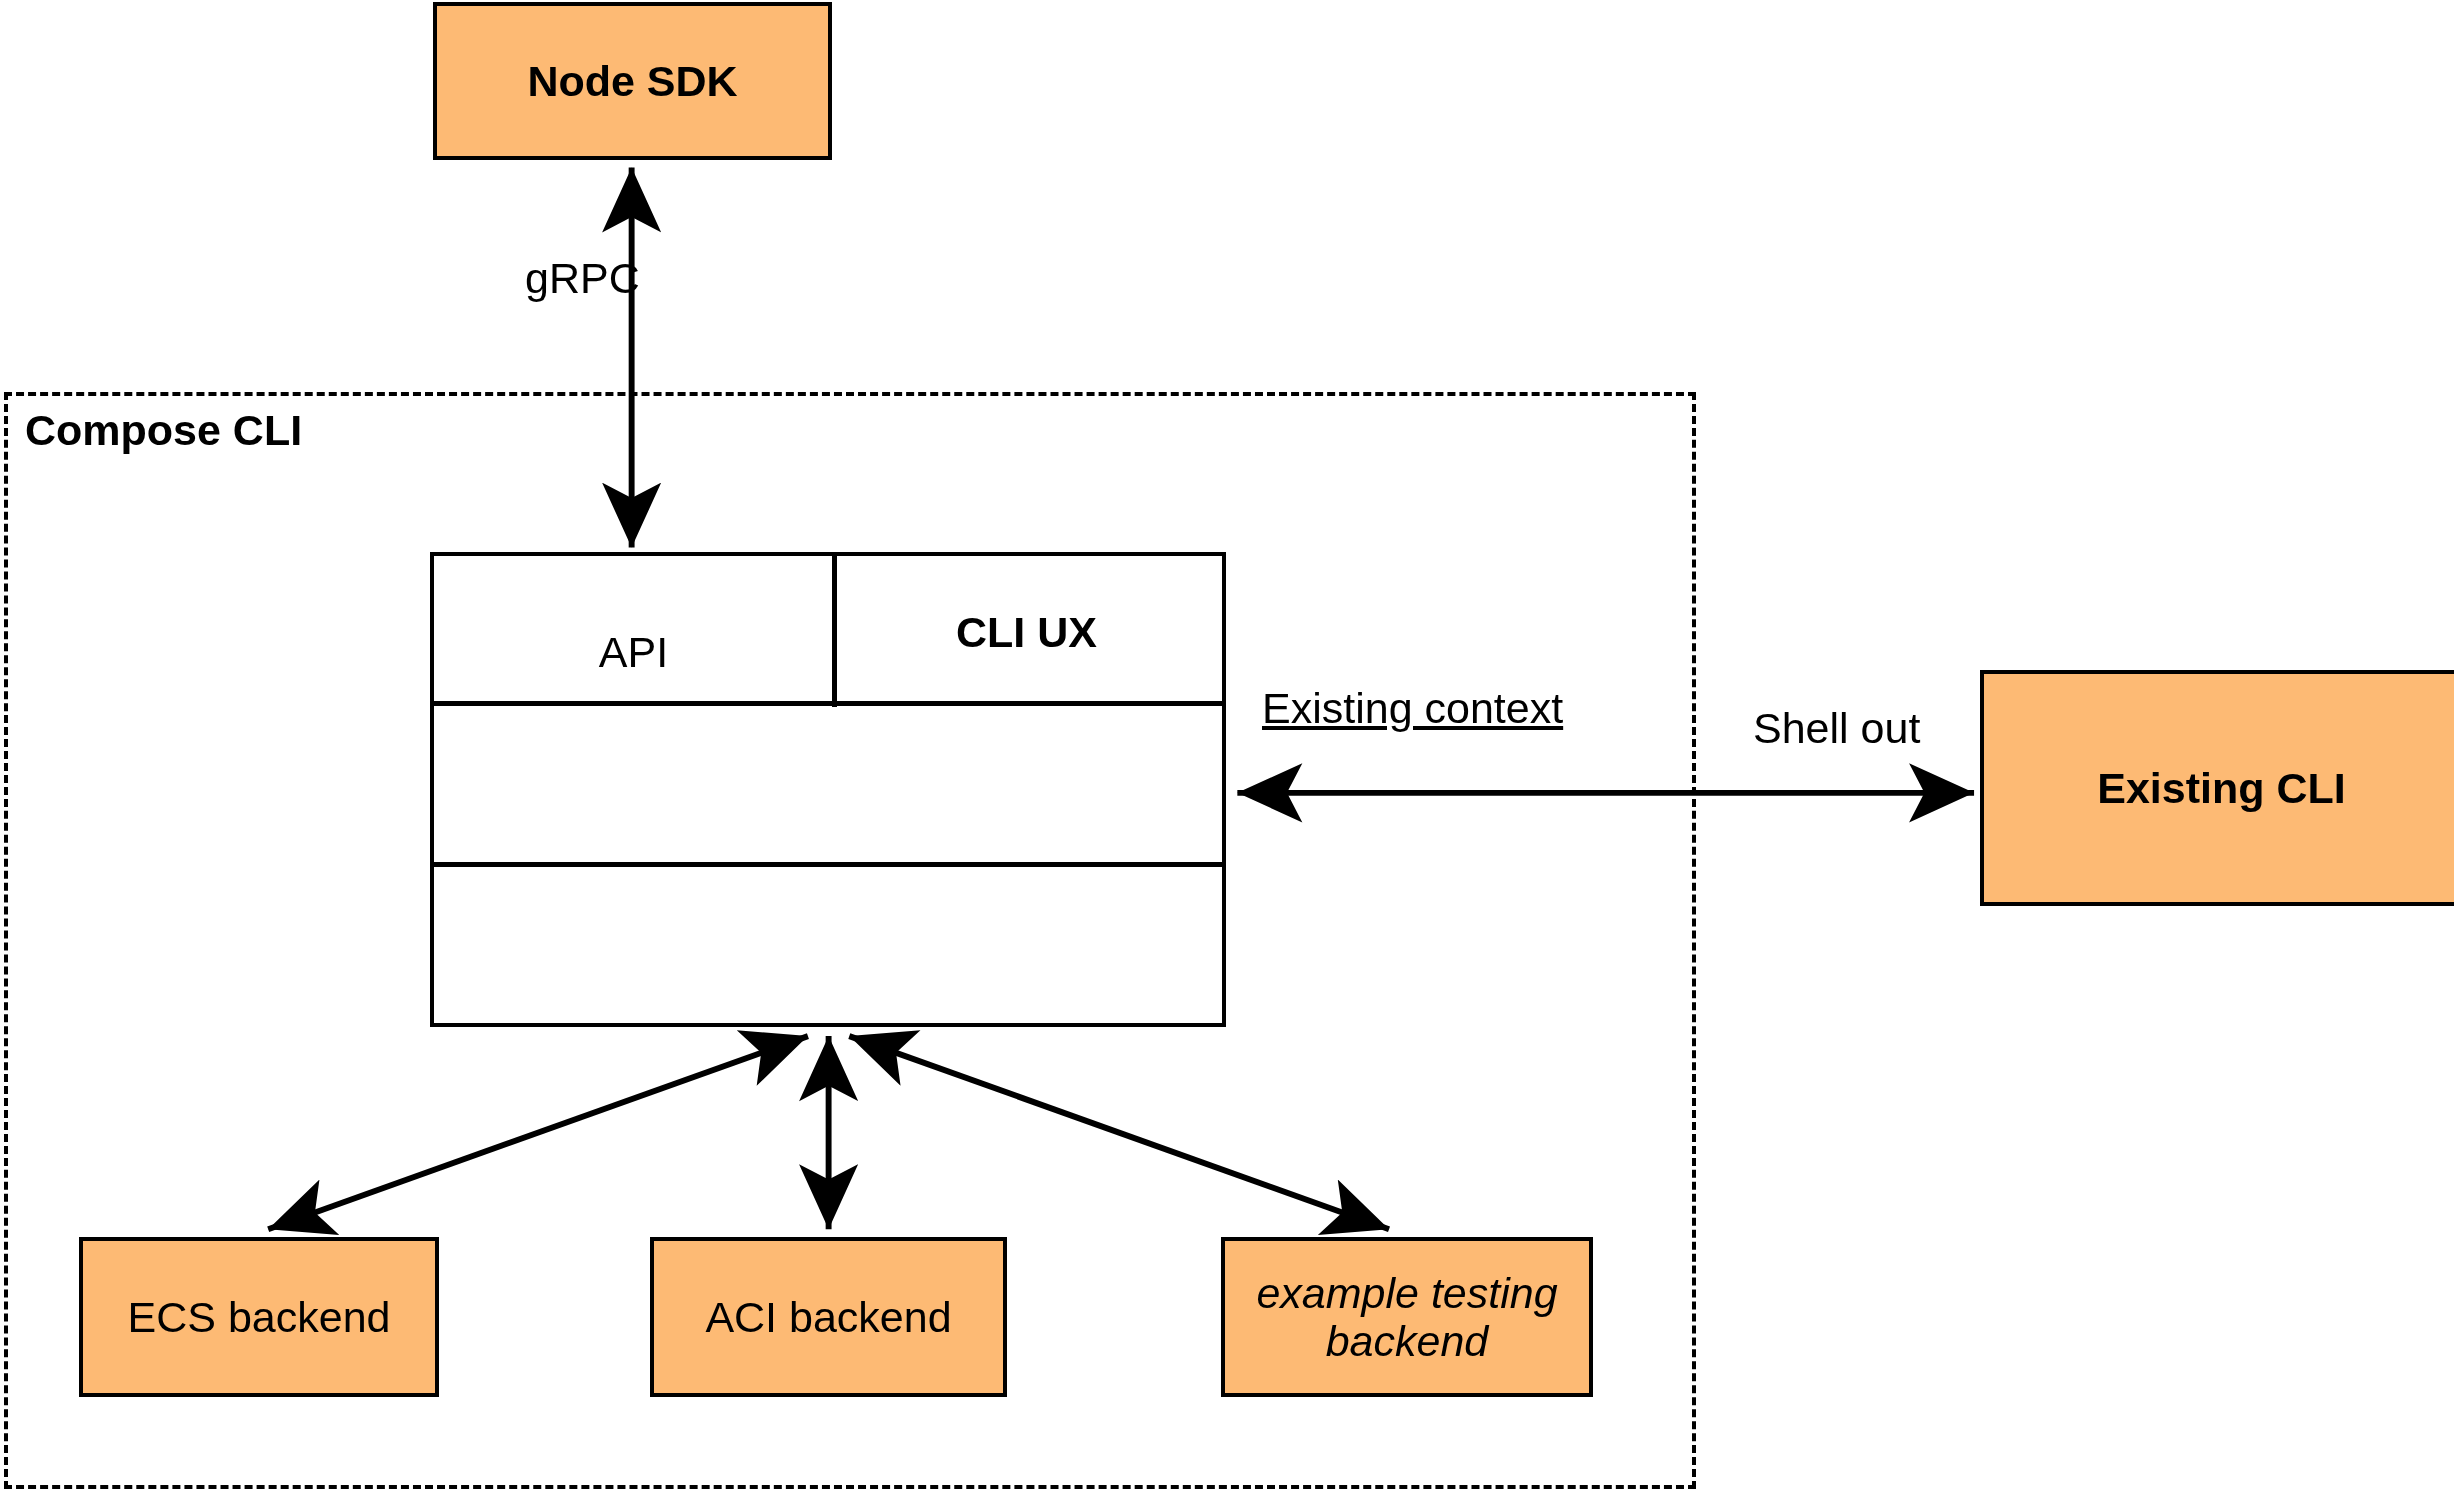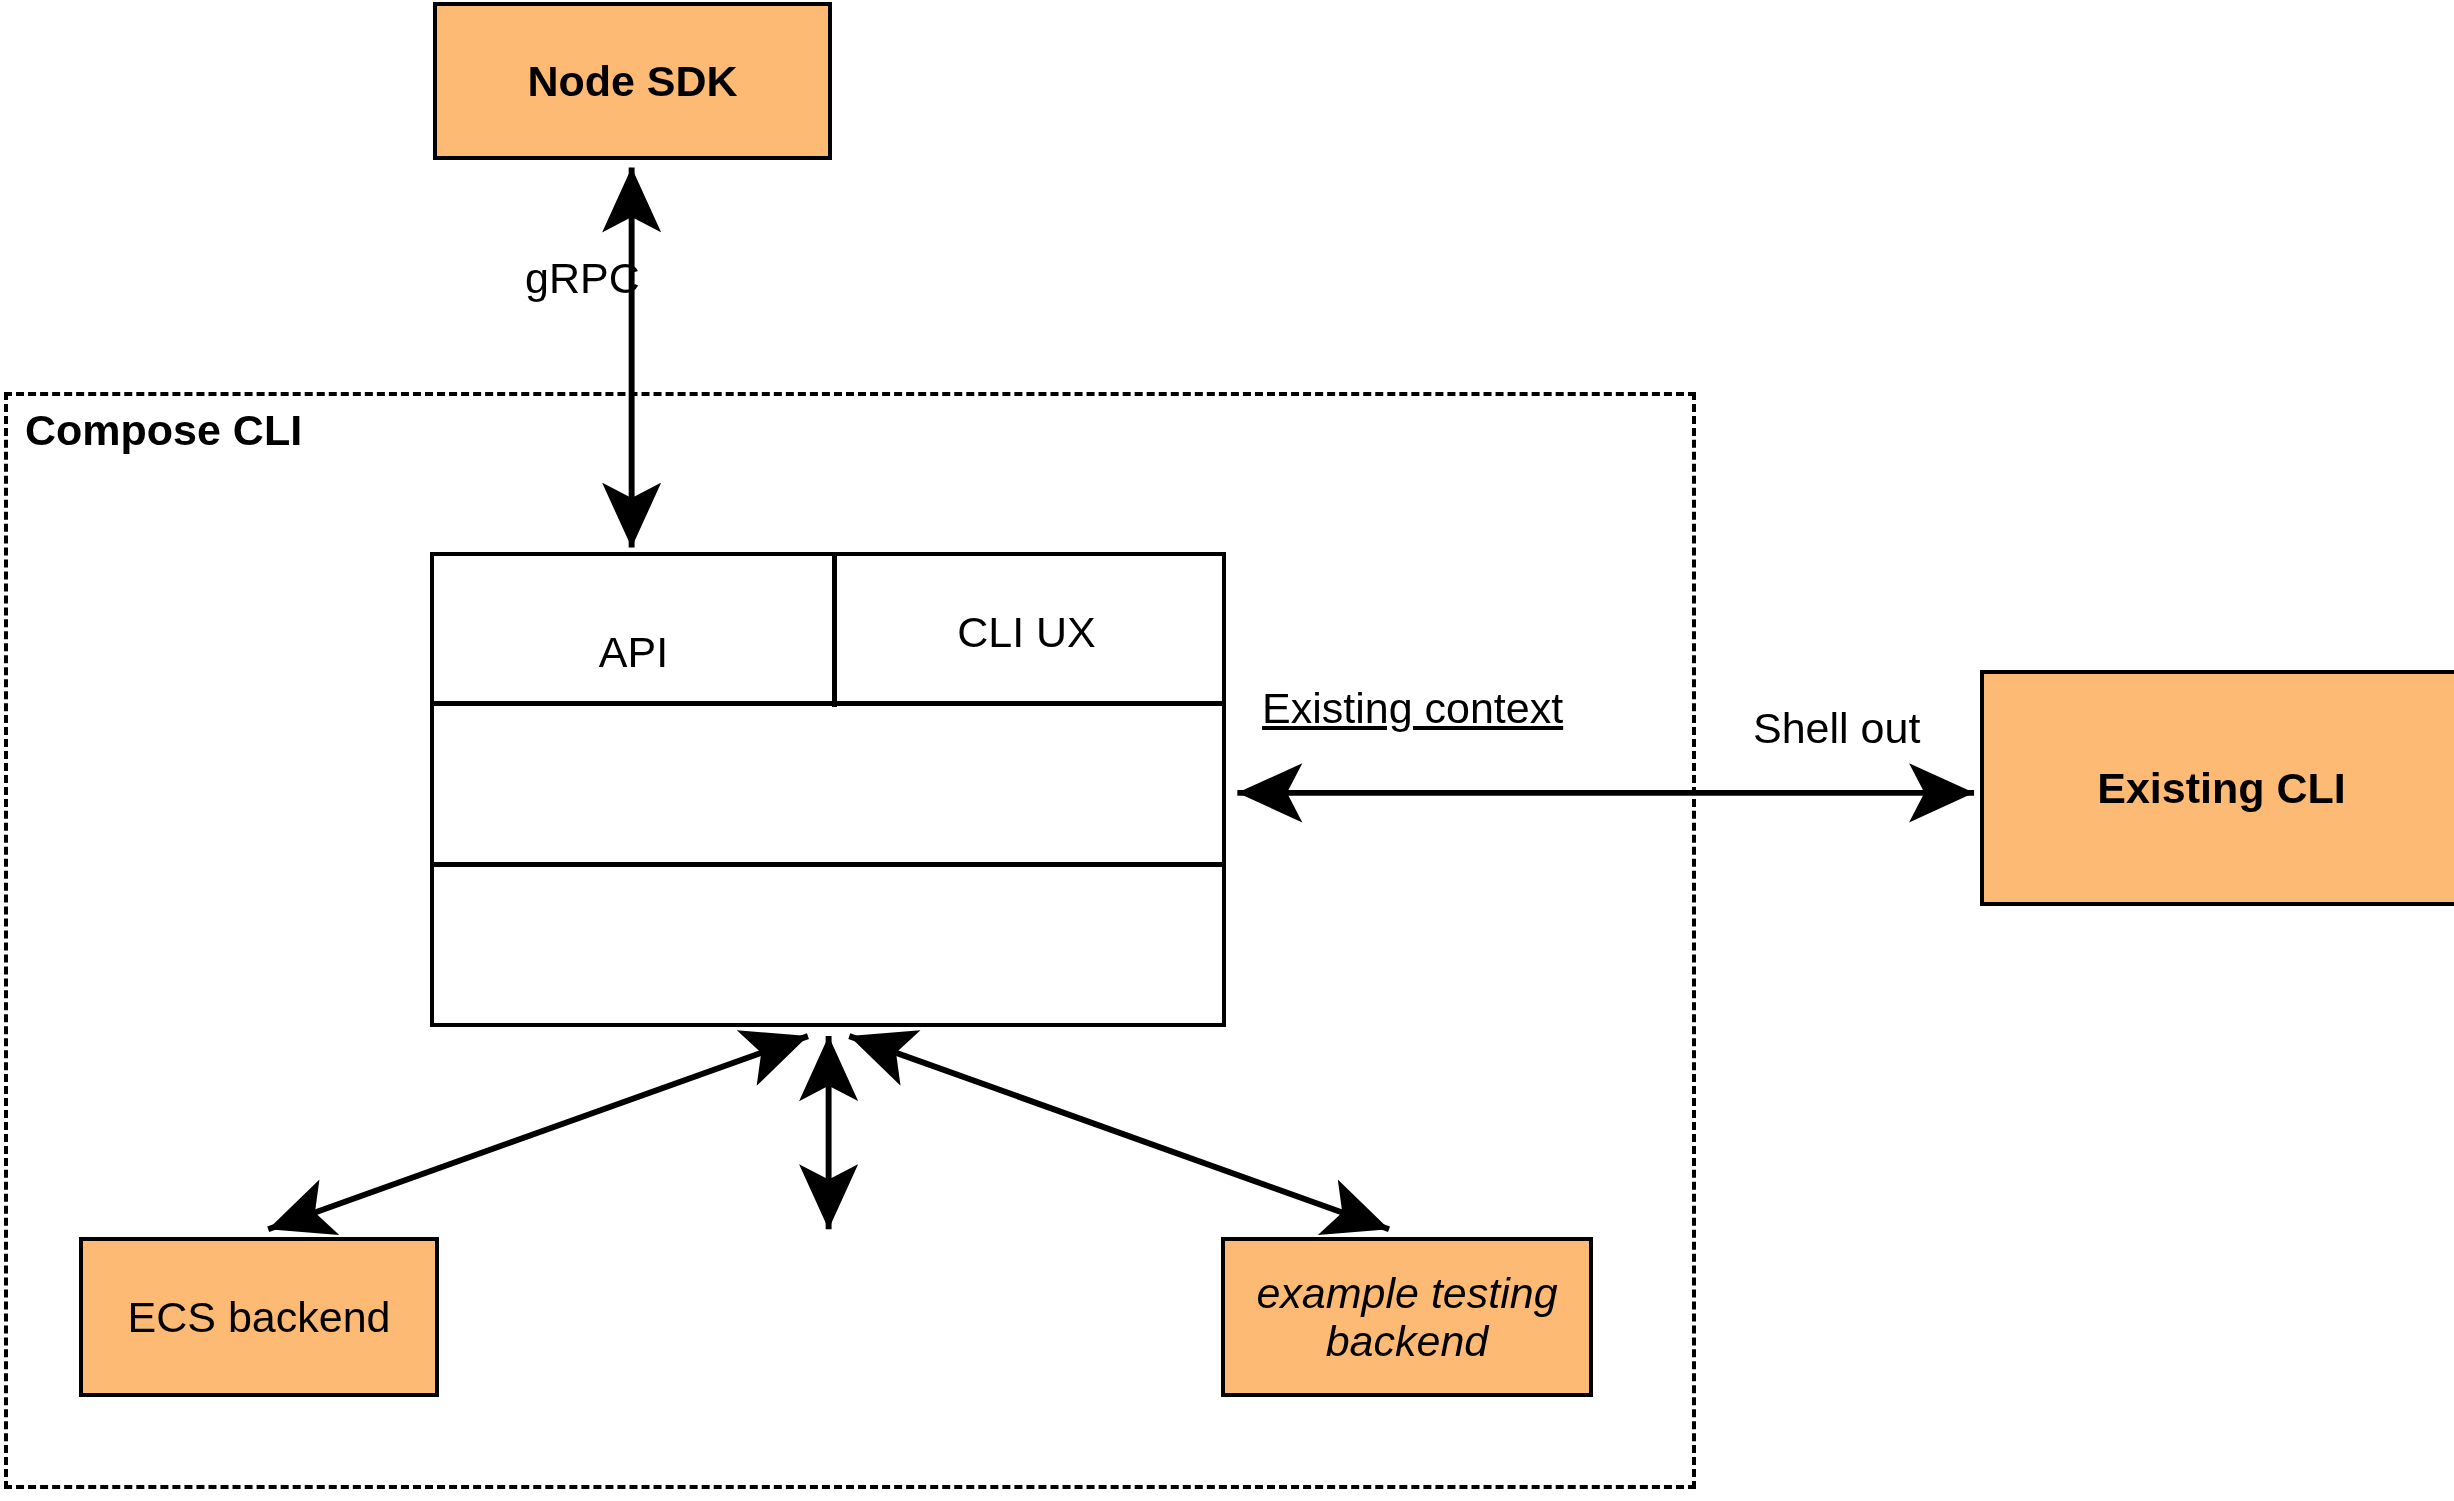--- a/index.html
+++ b/index.html
@@ -124,34 +124,37 @@
   <div class="node-box bold" style="left:1980px; top:670px; width:483px; height:236px;">
     <span class="node-label">Existing CLI</span>
   </div>
 
   <div class="stack-frame" style="left:430px; top:552px; width:796px; height:475px;"></div>
 
   <div class="stack-row" style="left:435px; top:557px; width:786px; height:150px;">
     <div class="stack-cell" style="width:397px;margin-top:40px;">
       <span class="node-label">API</span>
     </div>
-    <div class="stack-cell" style="width:389px;">
+    <div class="stack-cell" style="width:389px;font-weight:bold;">
       <span class="node-label">CLI UX</span>
     </div>
   </div>
   <div class="divider-v" style="left:832px; top:552px; height:155px;"></div>
   <div class="divider-h" style="left:430px; top:701px; width:796px;"></div>
 
   <div class="divider-h" style="left:430px; top:862px; width:796px;"></div>
 
 
   <div class="node-box" style="left:79px; top:1237px; width:360px; height:160px;">
     <span class="node-label">ECS backend</span>
   </div>
 
+  <div class="node-box" style="left:650px; top:1237px; width:357px; height:160px;">
+    <span class="node-label">ACI backend</span>
+  </div>
 
   <div class="node-box" style="left:1221px; top:1237px; width:372px; height:160px;font-style:italic;">
     <span class="node-label">example testing
 backend</span>
   </div>
 
   <div class="edge-label" style="left:485px; top:254px;margin-left:40px;">gRPC</div>
 
   <div class="edge-label" style="left:1262px; top:684px;text-decoration:underline;">Existing context</div>
 

